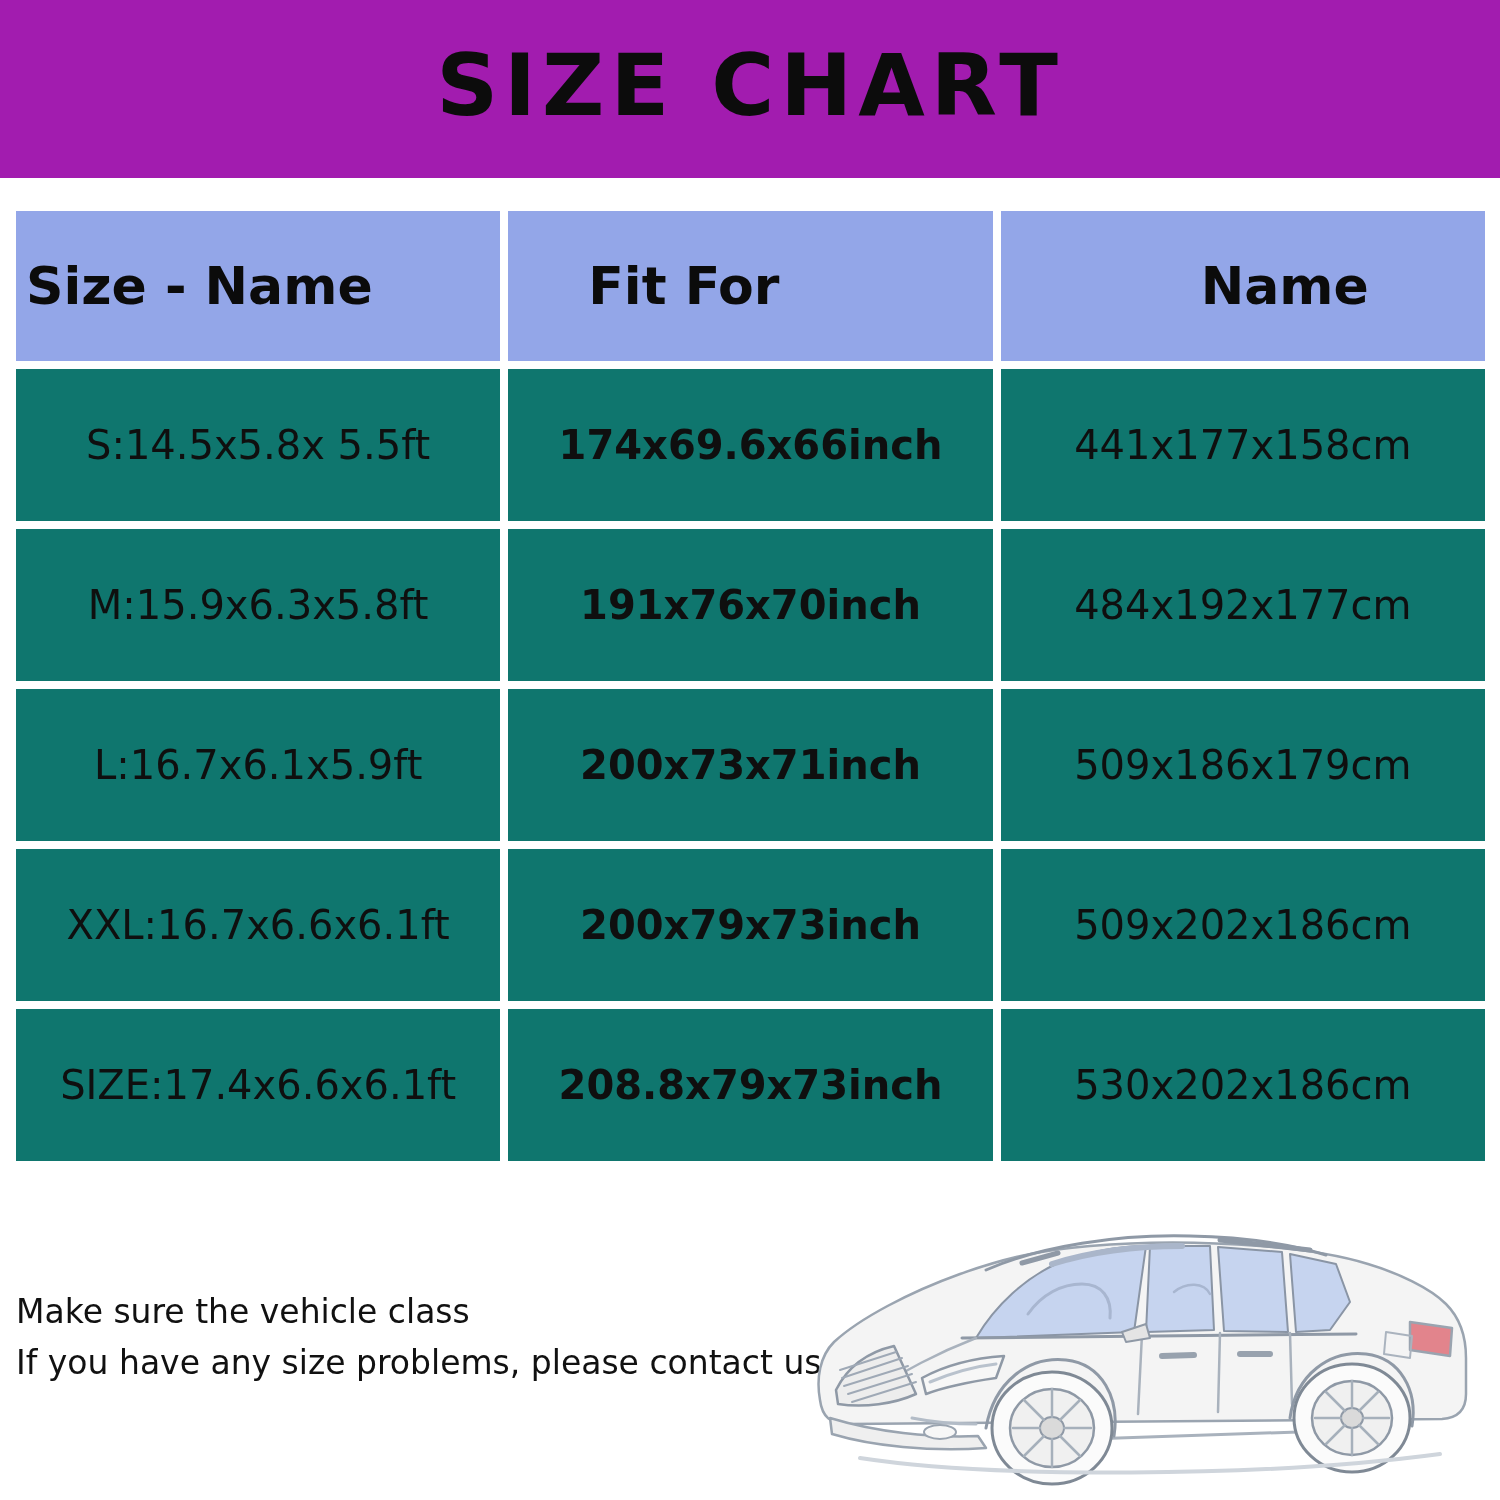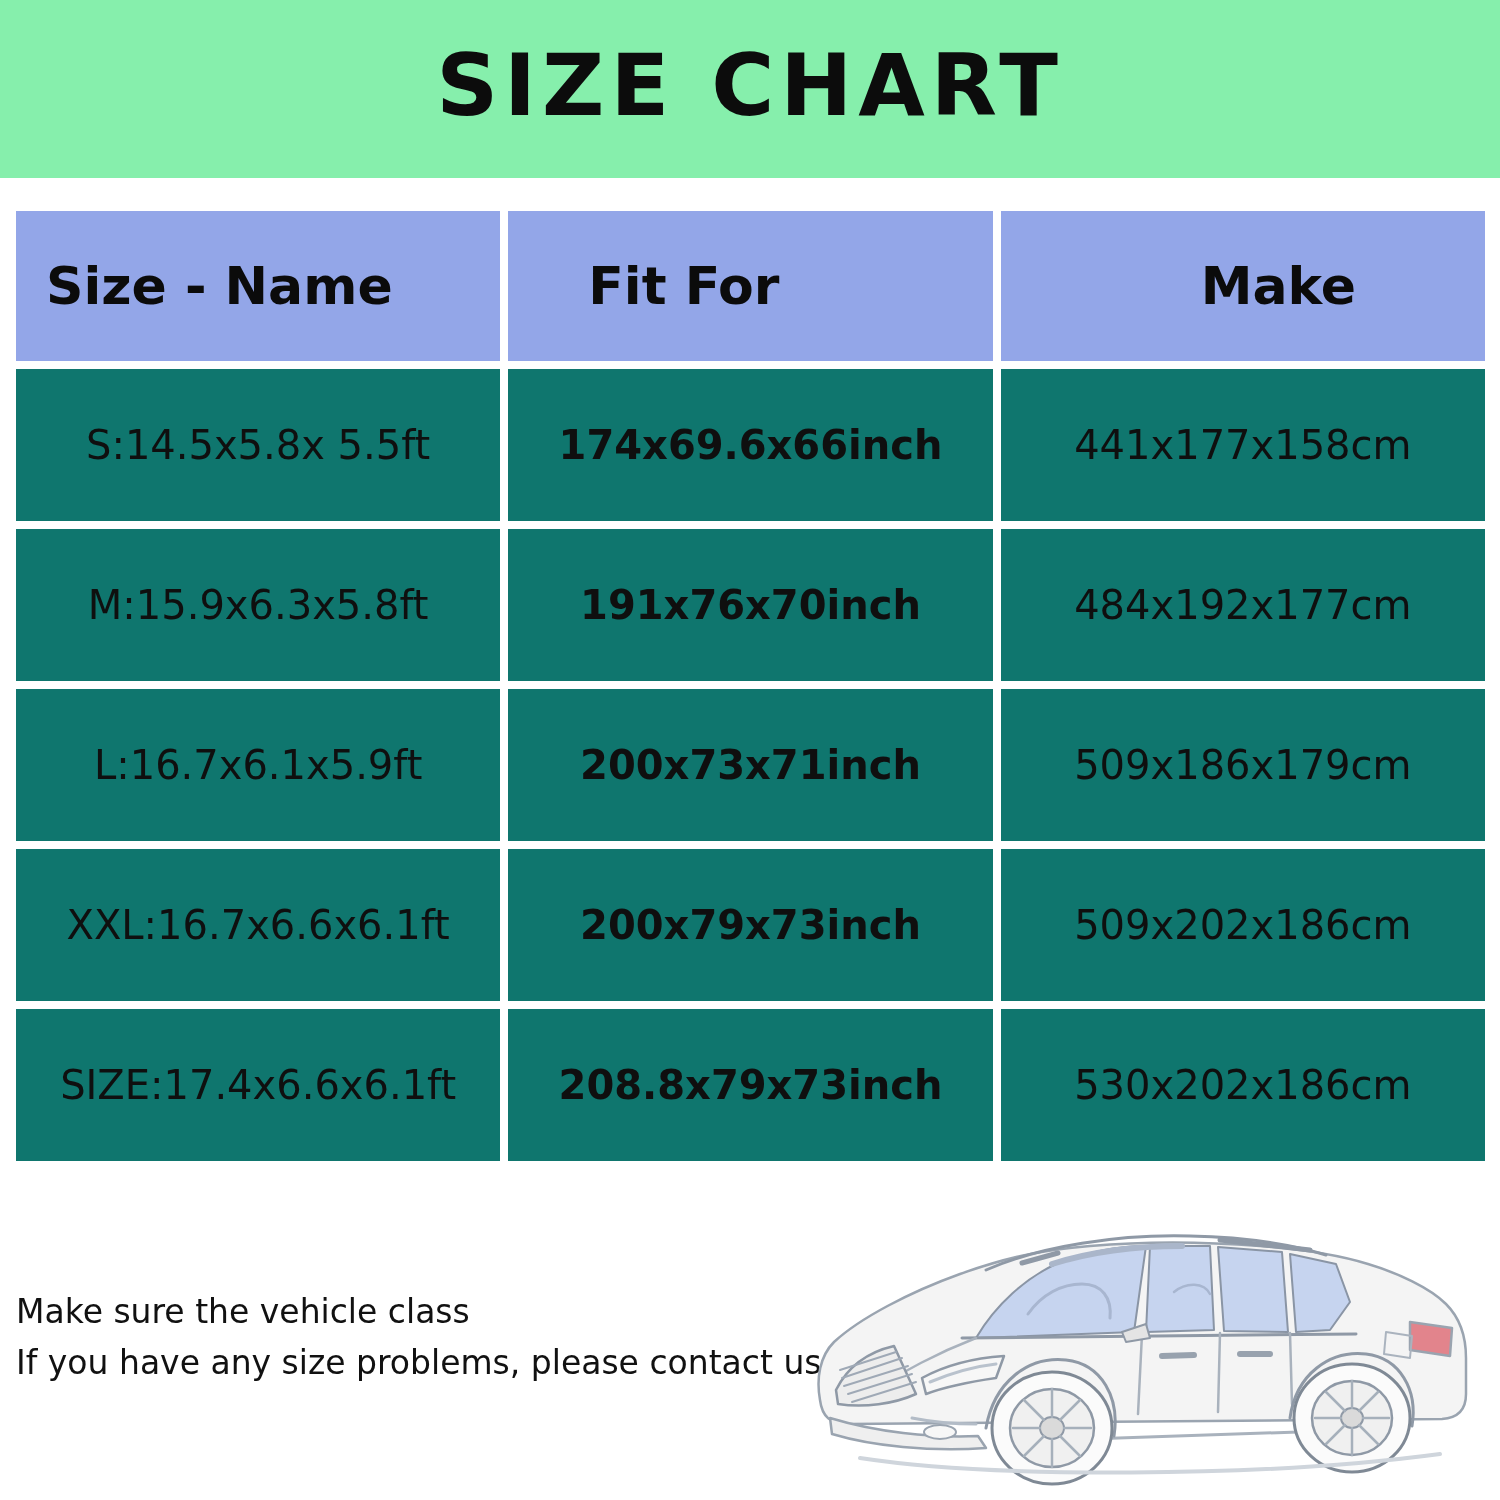--- a/index.html
+++ b/index.html
@@ -13,21 +13,21 @@
     font-family: "DejaVu Sans", sans-serif;
     color: #141414;
     position: relative;
     overflow: hidden;
   }
 
   
   .title-banner {
     width: 1500px;
     height: 178px;
-    background: #86efac;
+    background: #a21caf;
     display: flex;
     align-items: center;
     justify-content: center;
   }
   .title-text {
     font-size: 86px;
     font-weight: 700;
     letter-spacing: 6px;
     color: #0c0c0c;
     font-family: "DejaVu Sans", sans-serif;
@@ -48,21 +48,21 @@
     width: 1485px;
     table-layout: fixed;
   }
   table.size-table th {
     background: #93a6e8;
     height: 148px;
     font-size: 52px;
     font-weight: 700;
     color: #0b0b0b;
     text-align: left;
-    padding-left: 30px;
+    padding-left: 10px;
     vertical-align: middle;
   }
   table.size-table th.col2 { padding-left: 80px; }
   table.size-table th.col3 { padding-left: 200px; }
 
   table.size-table td {
     background: #0f766e;
     height: 152px;
     font-size: 40px;
     color: #0f0f0f;
@@ -103,21 +103,21 @@
 <div class="title-banner">
   <div class="title-text">SIZE  CHART</div>
 </div>
 
 <div class="table-wrap">
   <table class="size-table">
     <thead>
       <tr>
         <th class="col1">Size - Name</th>
         <th class="col2">Fit For</th>
-        <th class="col3">Make</th>
+        <th class="col3">Name</th>
       </tr>
     </thead>
     <tbody>
       <tr>
         <td class="c1">S:14.5x5.8x 5.5ft</td>
         <td class="c2">174x69.6x66inch</td>
         <td class="c3">441x177x158cm</td>
       </tr>
       <tr>
         <td class="c1">M:15.9x6.3x5.8ft</td>

